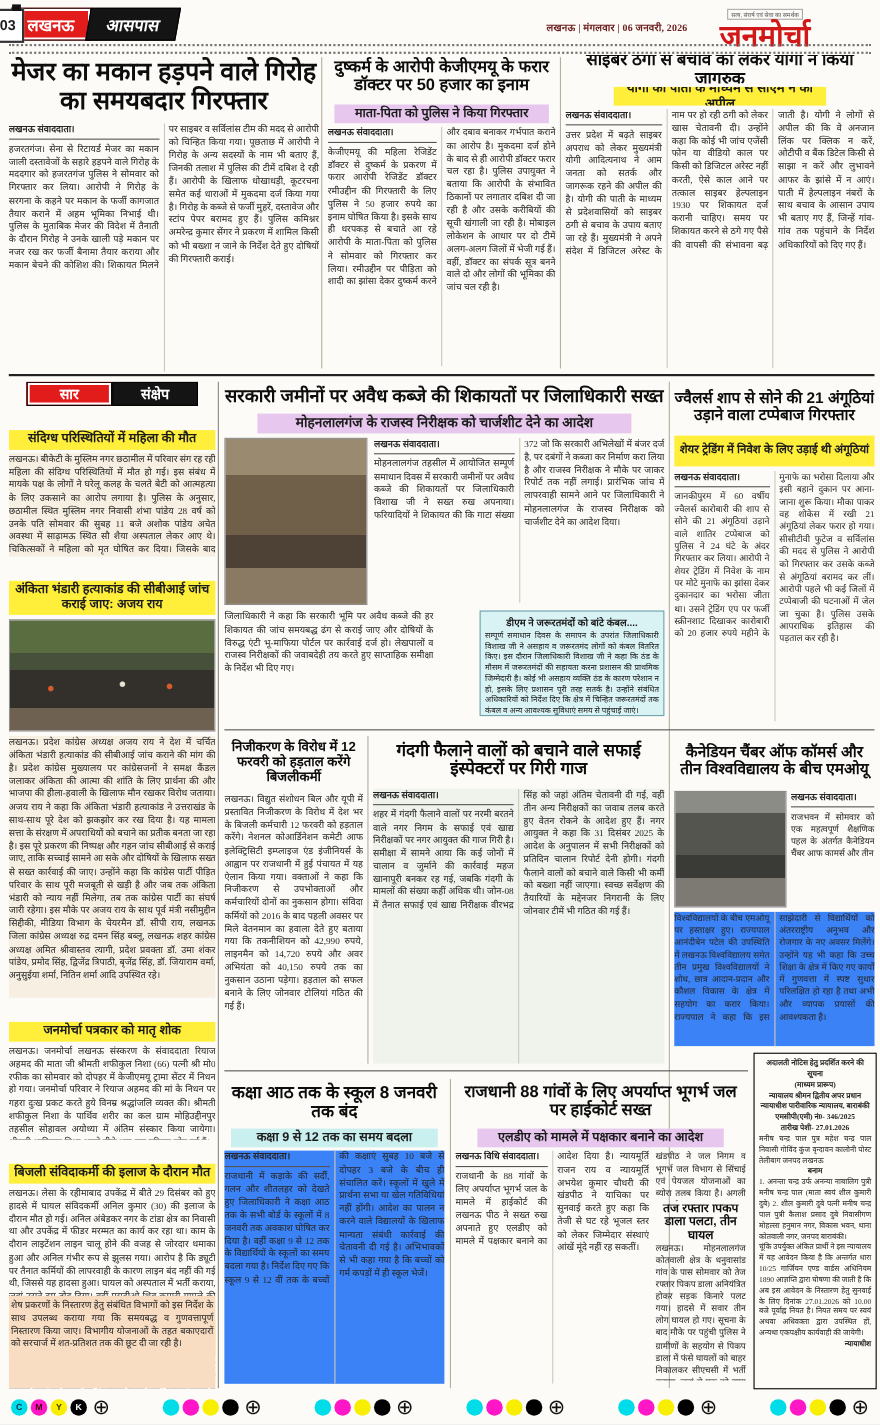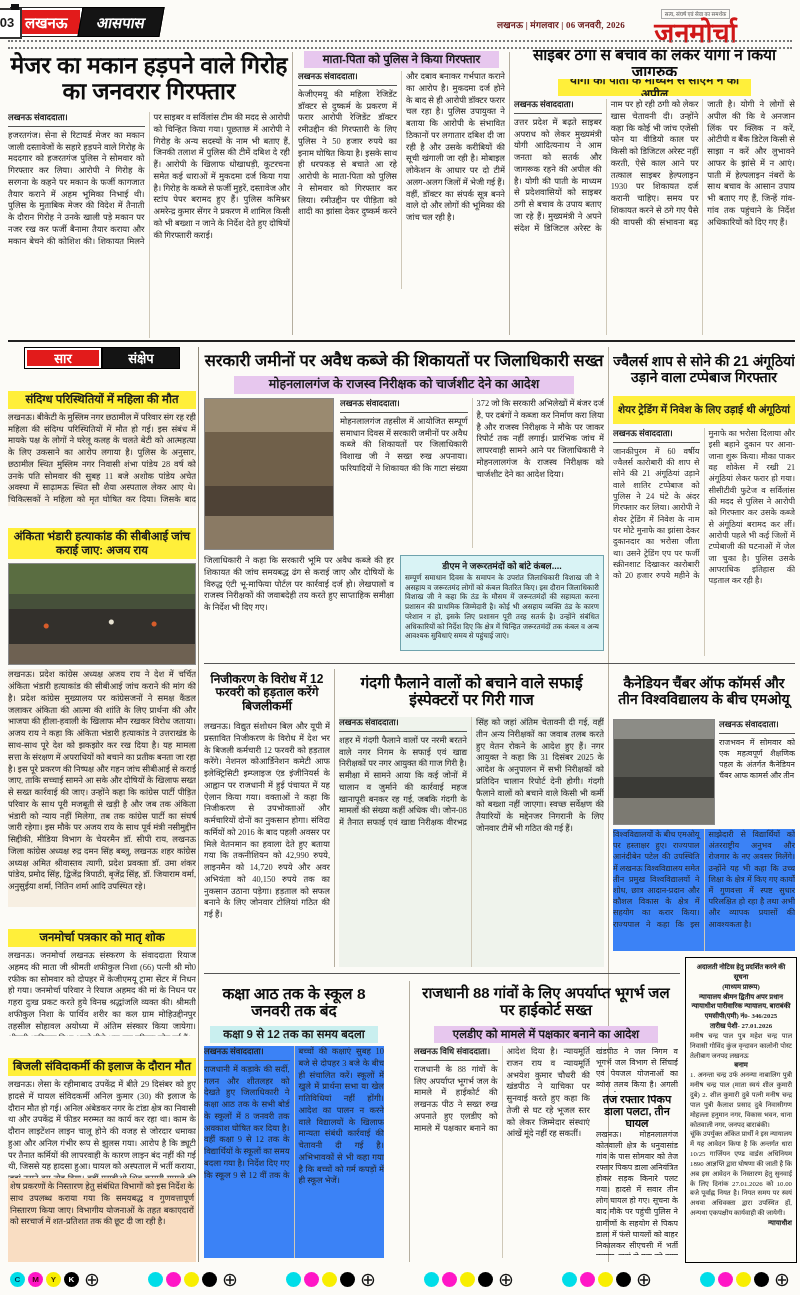--- a/index.html
+++ b/index.html
@@ -48,21 +48,21 @@
   .ph-congress{background:
      radial-gradient(circle at 20% 62%, #d75c2a 0 2px, transparent 3px),
      radial-gradient(circle at 55% 58%, #e8e2d2 0 2px, transparent 3px),
      radial-gradient(circle at 78% 60%, #d75c2a 0 2px, transparent 3px),
      linear-gradient(180deg,#5a6d41 0 30%, #46503a 30% 45%, #33302c 45% 80%, #6e6152 80% 100%);}
   .ph-office{background:
      linear-gradient(180deg,#9a8a70 0 22%, #70604a 22% 58%, #4e4236 58% 78%, #8a7a64 78% 100%);}
   .ph-meeting{background:
      linear-gradient(180deg,#8c8c86 0 18%, #55554f 18% 55%, #3a3a36 55% 75%, #7c7a72 75% 100%);}
   
-  .dm-box{background:#d9f3f5;border:1px solid #6fa3ad;padding:3px 4px;overflow:hidden;}
+  .dm-box{background:#d9f3f5;border:1px solid #6fa3ad;padding:3px 4px;overflow:hidden;margin-left:36px;}
   .dm-title{font-family:"Liberation Sans",sans-serif;font-weight:bold;font-size:9px;text-align:center;margin-bottom:2px;}
   .dm-text{font-size:7.2px;line-height:1.35;text-align:justify;color:#222;}
   .notice{border:1.5px solid #000;background:#fdfcf6;padding:4px 4px;overflow:hidden;}
   .nt-line{font-size:6.8px;line-height:1.45;text-align:justify;color:#222;}
   .nt-c{text-align:center;font-weight:bold;}
   .peach{background:#f9ddc2;}
   
   .marks{display:flex;justify-content:space-between;align-items:center;}
   .grp{display:flex;align-items:center;gap:3px;}
   .dot{width:15px;height:15px;border-radius:50%;display:flex;align-items:center;justify-content:center;
@@ -89,29 +89,30 @@
     <div class="tagline">सत्य, संघर्ष एवं सेवा का समर्थक</div>
     <div class="mast-title">जनमोर्चा</div>
   </div>
   <div class="abs pgbox" style="right:8px;top:8px;">
     <div class="tab"></div>
     <span>03</span>
   </div>
   <div class="abs dotsep" style="left:8px;right:8px;top:40px;"></div>
 
   <div class="abs" style="left:8px;top:50px;width:282px;">
-    <div class="hl" style="height:58px;font-size:23px;">मेजर का मकान हड़पने वाले गिरोह का जनवरार गिरफ्तार</div>
+    <div class="hl" style="height:58px;font-size:23px;">मेजर का मकान हड़पने वाले गिरोह का समयबदार गिरफ्तार</div>
     <div class="bt c2" style="height:226px;margin-top:4px;">
       <span class="byline">लखनऊ संवाददाता।</span>
       <span>हजरतगंज। सेना से रिटायर्ड मेजर का मकान जाली दस्तावेजों के सहारे हड़पने वाले गिरोह के मददगार को हजरतगंज पुलिस ने सोमवार को गिरफ्तार कर लिया। आरोपी ने गिरोह के सरगना के कहने पर मकान के फर्जी कागजात तैयार कराने में अहम भूमिका निभाई थी। पुलिस के मुताबिक मेजर की विदेश में तैनाती के दौरान गिरोह ने उनके खाली पड़े मकान पर नजर रख कर फर्जी बैनामा तैयार कराया और मकान बेचने की कोशिश की। शिकायत मिलने पर साइबर व सर्विलांस टीम की मदद से आरोपी को चिन्हित किया गया। पूछताछ में आरोपी ने गिरोह के अन्य सदस्यों के नाम भी बताए हैं, जिनकी तलाश में पुलिस की टीमें दबिश दे रही हैं। आरोपी के खिलाफ धोखाधड़ी, कूटरचना समेत कई धाराओं में मुकदमा दर्ज किया गया है। गिरोह के कब्जे से फर्जी मुहरें, दस्तावेज और स्टांप पेपर बरामद हुए हैं। पुलिस कमिश्नर अमरेन्द्र कुमार सेंगर ने प्रकरण में शामिल किसी को भी बख्शा न जाने के निर्देश देते हुए दोषियों की गिरफ्तारी कराई।</span>
     </div>
   </div>
   <div class="abs vr" style="left:292px;top:52px;height:283px;"></div>
 
   <div class="abs" style="left:298px;top:48px;width:207px;">
+    <div class="hl" style="height:44px;font-size:15px;">दुष्कर्म के आरोपी केजीएमयू के फरार डॉक्टर पर 50 हजार का इनाम</div>
     <div class="subhead bg-l" style="height:17px;font-size:11.5px;margin:3px 6px;">माता-पिता को पुलिस ने किया गिरफ्तार</div>
     <div class="bt c2" style="height:218px;">
       <span class="byline">लखनऊ संवाददाता।</span>
       <span>केजीएमयू की महिला रेजिडेंट डॉक्टर से दुष्कर्म के प्रकरण में फरार आरोपी रेजिडेंट डॉक्टर रमीउद्दीन की गिरफ्तारी के लिए पुलिस ने 50 हजार रुपये का इनाम घोषित किया है। इसके साथ ही धरपकड़ से बचाते आ रहे आरोपी के माता-पिता को पुलिस ने सोमवार को गिरफ्तार कर लिया। रमीउद्दीन पर पीड़िता को शादी का झांसा देकर दुष्कर्म करने और दबाव बनाकर गर्भपात कराने का आरोप है। मुकदमा दर्ज होने के बाद से ही आरोपी डॉक्टर फरार चल रहा है। पुलिस उपायुक्त ने बताया कि आरोपी के संभावित ठिकानों पर लगातार दबिश दी जा रही है और उसके करीबियों की सूची खंगाली जा रही है। मोबाइल लोकेशन के आधार पर दो टीमें अलग-अलग जिलों में भेजी गई हैं। वहीं, डॉक्टर का संपर्क सूत्र बनने वाले दो और लोगों की भूमिका की जांच चल रही है।</span>
     </div>
   </div>
   <div class="abs vr" style="left:509px;top:52px;height:283px;"></div>
 
   <div class="abs" style="left:514px;top:50px;width:281px;">
     <div class="hl" style="height:26px;font-size:15.5px;">साइबर ठगी से बचाव को लेकर योगी ने किया जागरुक</div>
@@ -196,21 +197,21 @@
       <div class="bt" style="flex:1;height:104px;font-size:7.9px;">
         <span class="byline">लखनऊ संवाददाता।</span>
         <span>राजभवन में सोमवार को एक महत्वपूर्ण शैक्षणिक पहल के अंतर्गत कैनेडियन चैंबर आफ कामर्स और तीन</span>
       </div>
     </div>
     <div class="bt c2 tint-blue" style="height:122px;margin-top:4px;font-size:8px;">विश्वविद्यालयों के बीच एमओयू पर हस्ताक्षर हुए। राज्यपाल आनंदीबेन पटेल की उपस्थिति में लखनऊ विश्वविद्यालय समेत तीन प्रमुख विश्वविद्यालयों ने शोध, छात्र आदान-प्रदान और कौशल विकास के क्षेत्र में सहयोग का करार किया। राज्यपाल ने कहा कि इस साझेदारी से विद्यार्थियों को अंतरराष्ट्रीय अनुभव और रोजगार के नए अवसर मिलेंगे। उन्होंने यह भी कहा कि उच्च शिक्षा के क्षेत्र में किए गए कार्यों में गुणवत्ता में स्पष्ट सुधार परिलक्षित हो रहा है तथा अभी और व्यापक प्रयासों की आवश्यकता है।</div>
   </div>
 
   <div class="abs hr" style="left:204px;top:973px;width:476px;height:1px;background:#555;"></div>
 
-  <div class="abs" style="left:204px;top:981px;width:180px;">
+  <div class="abs" style="left:204px;top:981px;width:200px;">
     <div class="hl" style="height:42px;font-size:15.5px;">कक्षा आठ तक के स्कूल 8 जनवरी तक बंद</div>
     <div class="subhead bg-c" style="height:17px;font-size:11.5px;margin:3px 6px;">कक्षा 9 से 12 तक का समय बदला</div>
     <div class="bt c2 tint-blue" style="height:212px;margin-top:2px;">
       <span class="byline">लखनऊ संवाददाता।</span>
       <span>राजधानी में कड़ाके की सर्दी, गलन और शीतलहर को देखते हुए जिलाधिकारी ने कक्षा आठ तक के सभी बोर्ड के स्कूलों में 8 जनवरी तक अवकाश घोषित कर दिया है। वहीं कक्षा 9 से 12 तक के विद्यार्थियों के स्कूलों का समय बदला गया है। निर्देश दिए गए कि स्कूल 9 से 12 वीं तक के बच्चों की कक्षाएं सुबह 10 बजे से दोपहर 3 बजे के बीच ही संचालित करें। स्कूलों में खुले में प्रार्थना सभा या खेल गतिविधियां नहीं होंगी। आदेश का पालन न करने वाले विद्यालयों के खिलाफ मान्यता संबंधी कार्रवाई की चेतावनी दी गई है। अभिभावकों से भी कहा गया है कि बच्चों को गर्म कपड़ों में ही स्कूल भेजें।</span>
     </div>
   </div>
   <div class="abs vr" style="left:409px;top:981px;height:281px;"></div>
 
   <div class="abs" style="left:414px;top:981px;width:264px;">

